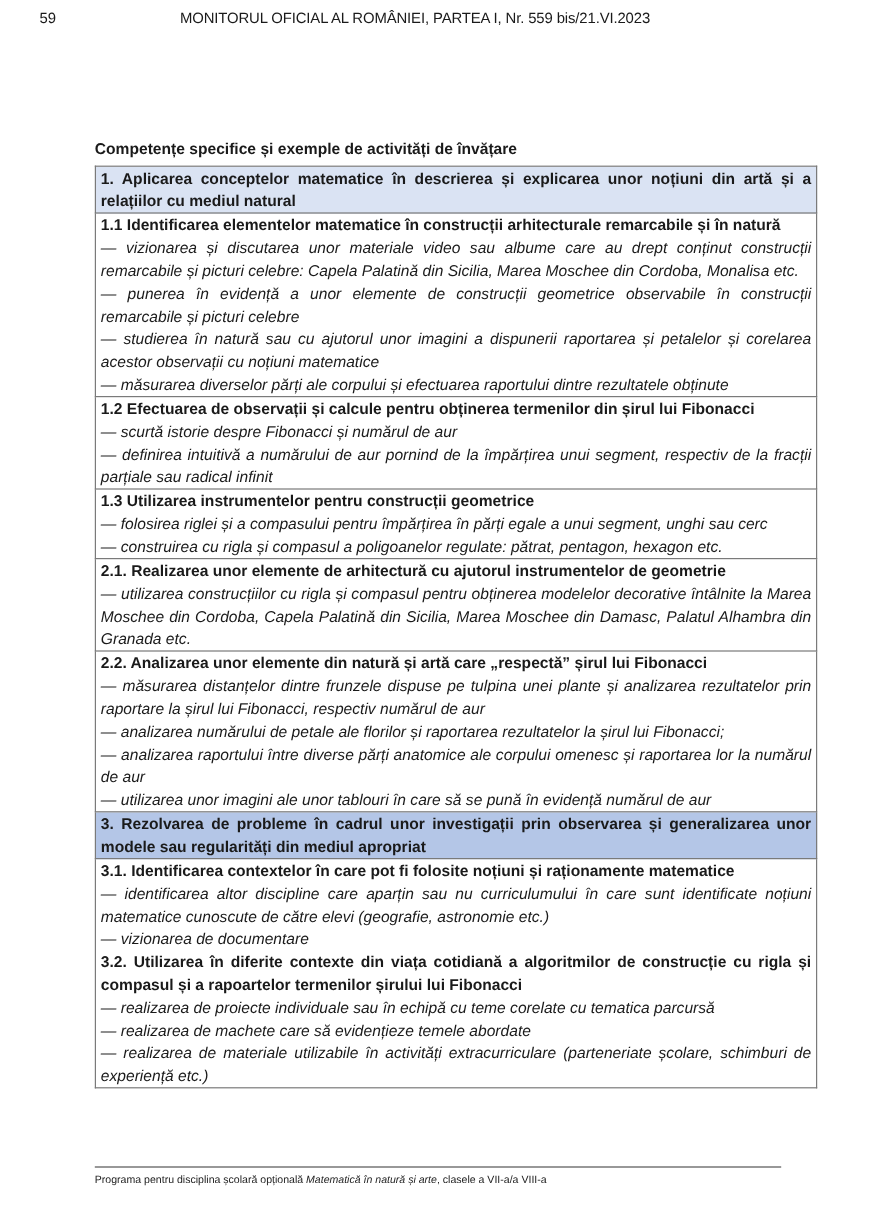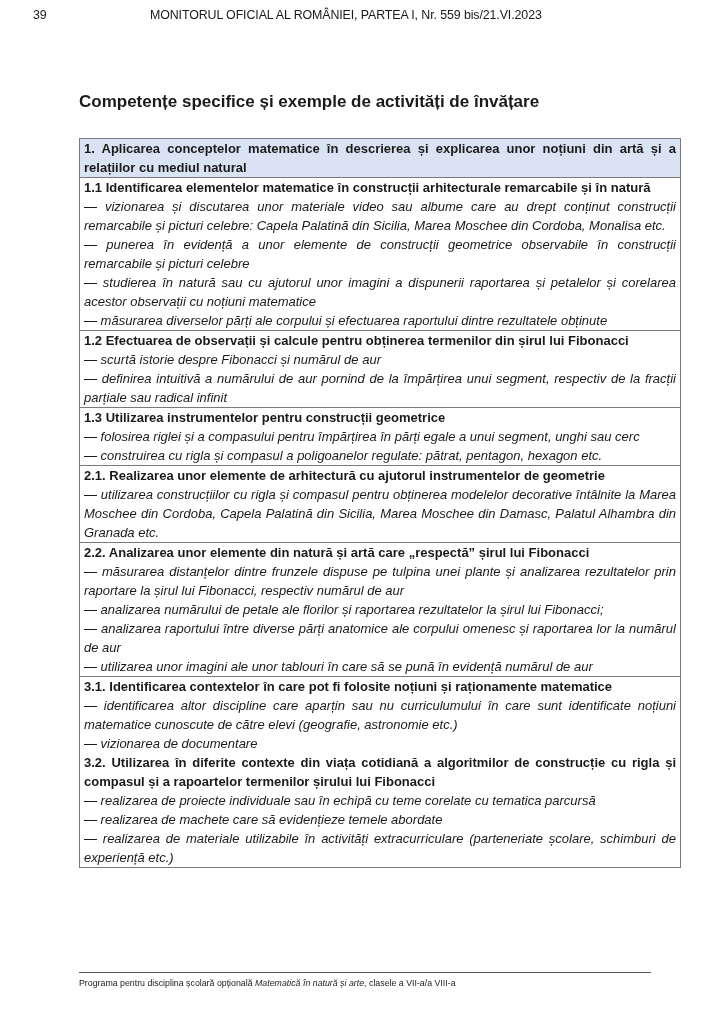--- a/index.html
+++ b/index.html
@@ -7,22 +7,22 @@
     width: 724px; height: 1024px; position: relative; overflow: hidden;
     font-family: "Liberation Sans", sans-serif; color: #1a1a1a;
   }
   .page-header {
     position: absolute; top: 8px; left: 0; width: 724px; height: 20px;
     font-size: 12.4px; letter-spacing: -0.1px;
   }
   .page-number { position: absolute; left: 33px; top: 0; }
   .journal-title { position: absolute; left: 150px; top: 0; }
   .section-title {
-    position: absolute; left: 79px; top: 92px;
-    font-size: 17px; font-weight: bold;
+    position: absolute; left: 79px; top: 116px;
+    font-size: 13px; font-weight: bold;
   }
   .comp-table {
     position: absolute; left: 79px; top: 138px; width: 602px;
     border: 1px solid #7a7a7a; border-collapse: collapse;
   }
   .comp-table td {
     border: 1px solid #7a7a7a; padding: 0 4px; font-size: 13px; line-height: 19px;
     text-align: justify; vertical-align: top;
   }
   .row-general td { background: #dae3f3; font-weight: bold; }
@@ -36,21 +36,21 @@
   }
   .footer-text {
     position: absolute; left: 79px; top: 978px; font-size: 8.8px; color: #222;
   }
   .footer-text i { font-style: italic; text-align: center; }
 </style>
 </head>
 <body>
 
 <div class="page-header">
-  <span class="page-number">39</span>
+  <span class="page-number">59</span>
   <span class="journal-title">MONITORUL OFICIAL AL ROMÂNIEI, PARTEA I, Nr. 559 bis/21.VI.2023</span>
 </div>
 
 <div class="section-title">Competențe specifice și exemple de activități de învățare</div>
 
 <table class="comp-table">
   <tbody>
 
     <tr class="row-general">
       <td>1. Aplicarea conceptelor matematice în descrierea și explicarea unor noțiuni din artă și a relațiilor cu mediul natural</td>
@@ -88,20 +88,23 @@
     <tr>
       <td>
         <span class="specific-title">2.2. Analizarea unor elemente din natură și artă care „respectă” șirul lui Fibonacci</span>
         <span class="activity">— măsurarea distanțelor dintre frunzele dispuse pe tulpina unei plante și analizarea rezultatelor prin raportare la șirul lui Fibonacci, respectiv numărul de aur</span>
         <span class="activity">— analizarea numărului de petale ale florilor și raportarea rezultatelor la șirul lui Fibonacci;</span>
         <span class="activity">— analizarea raportului între diverse părți anatomice ale corpului omenesc și raportarea lor la numărul de aur</span>
         <span class="activity">— utilizarea unor imagini ale unor tablouri în care să se pună în evidență numărul de aur</span>
       </td>
     </tr>
 
+    <tr class="row-general dark">
+      <td>3. Rezolvarea de probleme în cadrul unor investigații prin observarea și generalizarea unor modele sau regularități din mediul apropriat</td>
+    </tr>
     <tr>
       <td>
         <span class="specific-title">3.1. Identificarea contextelor în care pot fi folosite noțiuni și raționamente matematice</span>
         <span class="activity">— identificarea altor discipline care aparțin sau nu curriculumului în care sunt identificate noțiuni matematice cunoscute de către elevi (geografie, astronomie etc.)</span>
         <span class="activity">— vizionarea de documentare</span>
         <span class="specific-title">3.2. Utilizarea în diferite contexte din viața cotidiană a algoritmilor de construcție cu rigla și compasul și a rapoartelor termenilor șirului lui Fibonacci</span>
         <span class="activity">— realizarea de proiecte individuale sau în echipă cu teme corelate cu tematica parcursă</span>
         <span class="activity">— realizarea de machete care să evidențieze temele abordate</span>
         <span class="activity">— realizarea de materiale utilizabile în activități extracurriculare (parteneriate școlare, schimburi de experiență etc.)</span>
       </td>

